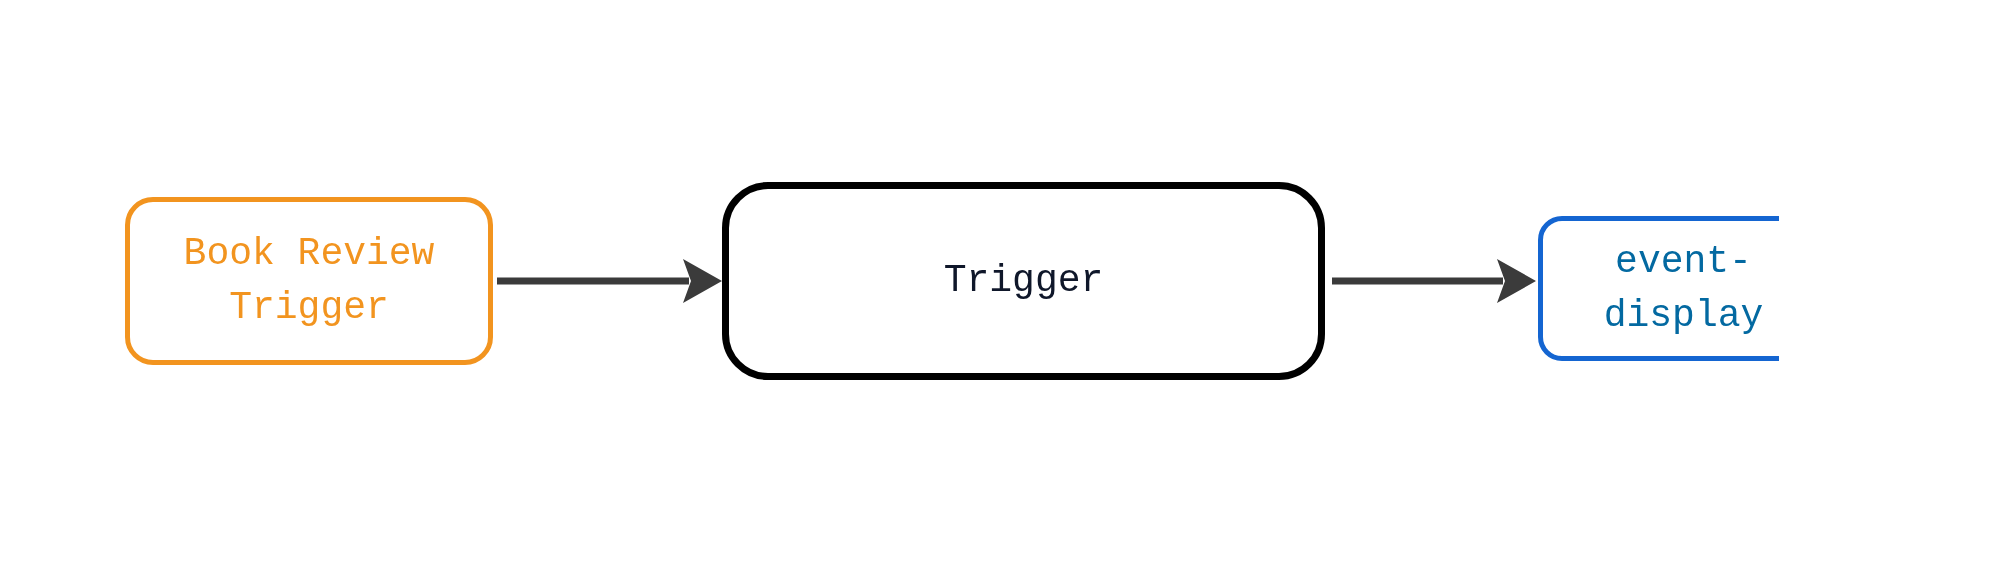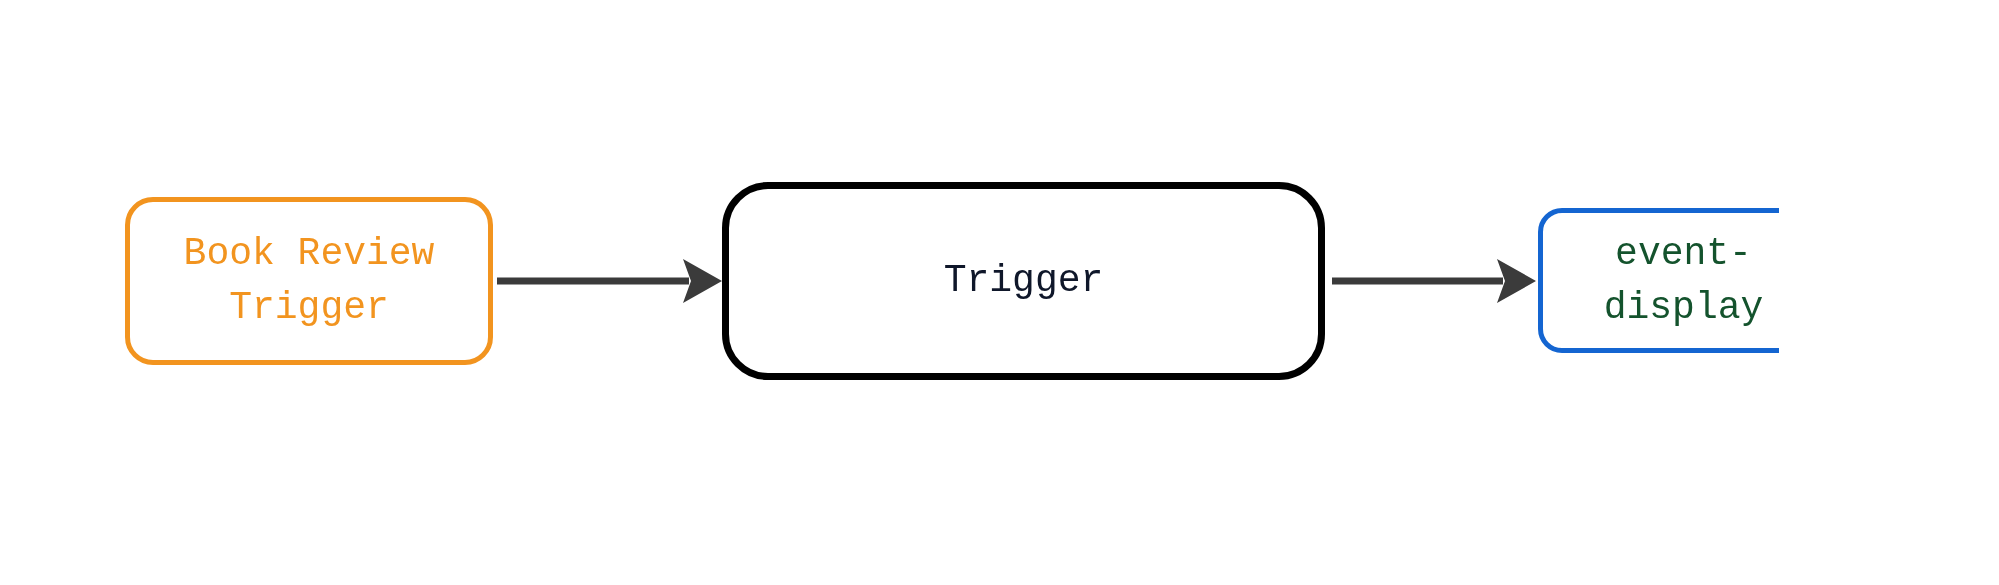--- a/index.html
+++ b/index.html
@@ -85,19 +85,19 @@
       <span>Trigger</span>
     </div>
   </div>
 
   <div class="node node-trigger" style="border-color: rgb(0, 0, 0); color: #0f172a;">
     <div class="label">
       <span>Trigger</span>
     </div>
   </div>
 
-  <div class="node node-event-display" style="border-color: rgb(20, 101, 209); color: #14532d;">
+  <div class="node node-event-display" style="border-color: rgb(20, 101, 209); color: #0369a1; margin-top: 8px;">
     <div class="label">
       <span>event-display</span>
     </div>
   </div>
 
 </div>
 
 </body></html>

